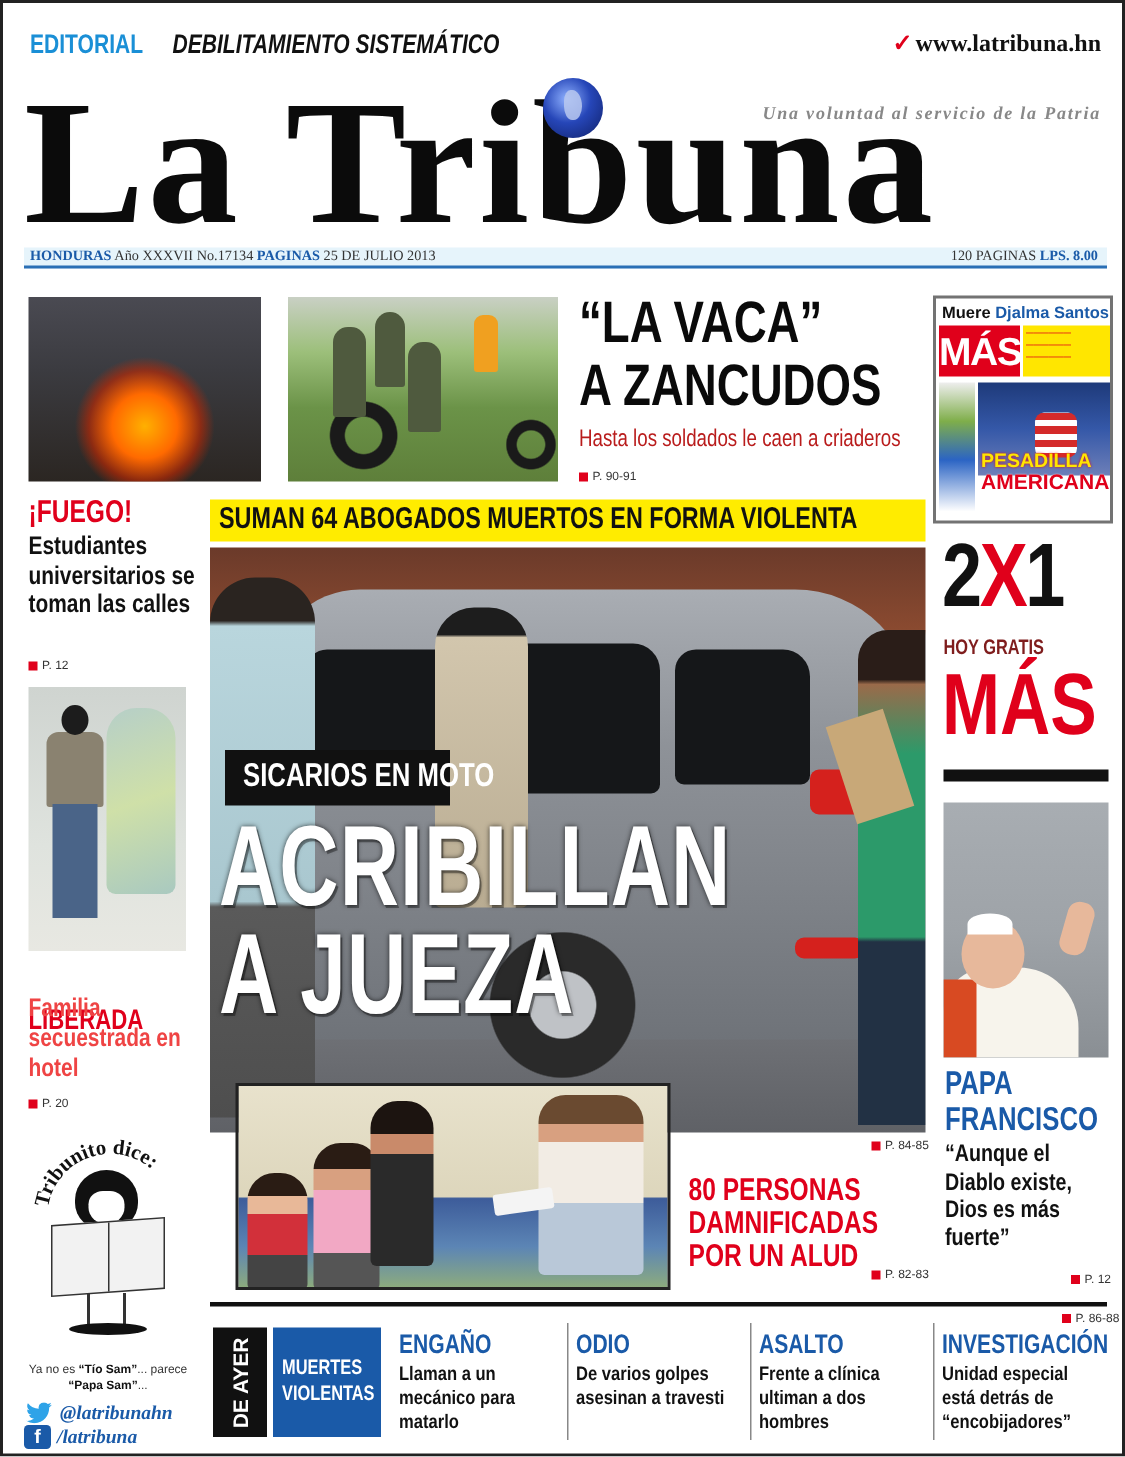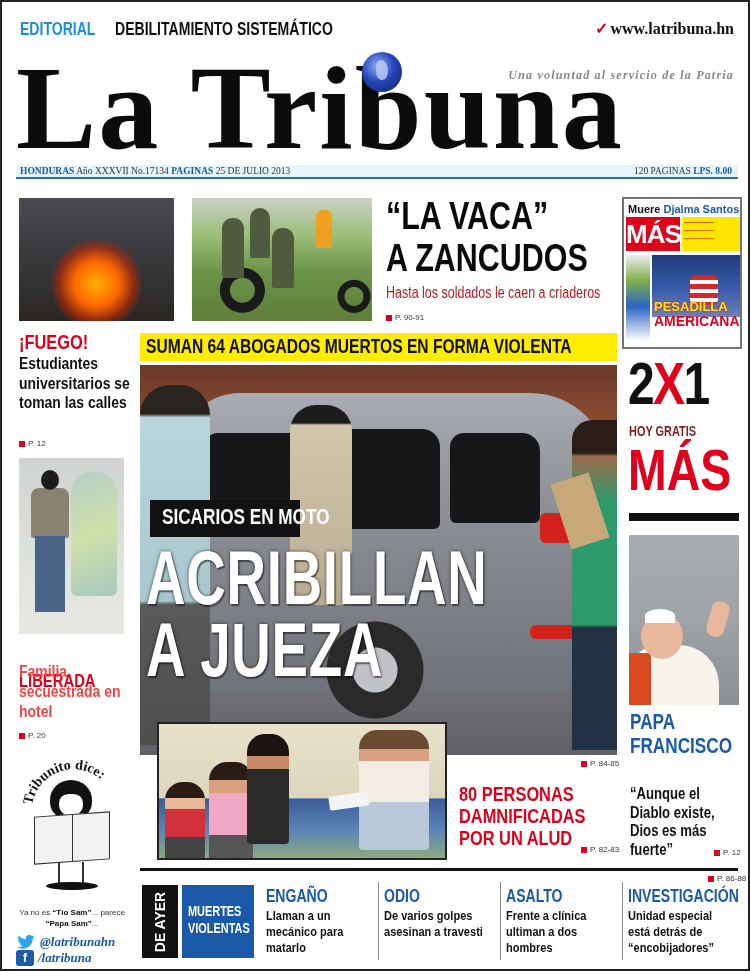--- a/index.html
+++ b/index.html
@@ -4,21 +4,21 @@
 <style>
   * { box-sizing: border-box; margin: 0; padding: 0; }
   html, body { width: 750px; height: 971px; background: #fff; overflow: hidden; }
   body { font-family: "Liberation Sans", sans-serif; color: #111; position: relative; }
   .page { position: absolute; left: 0; top: 0; width: 750px; height: 971px; border: 2px solid #222; background: #fff; }
   .abs { position: absolute; }
   .narrow { display: inline-block; transform: scaleX(0.78); transform-origin: left center; white-space: nowrap; }
 
   
   .editorial-label { left: 18px; top: 17px; color: #1a8fd6; font-size: 18px; font-weight: bold; }
-  .editorial-title { left: 113px; top: 17px; color: #111; font-size: 18px; font-weight: bold; }
+  .editorial-title { left: 113px; top: 17px; color: #111; font-size: 18px; font-weight: bold; font-style: italic; }
   .site-url { right: 14px; top: 17px; font-family: "Liberation Serif", serif; font-weight: bold; font-size: 16px; color: #111; }
   .site-url .check { color: #e0001b; margin-right: 2px; }
 
   
   .masthead { left: 14px; top: 48px; font-family: "Liberation Serif", serif; font-weight: bold; font-size: 118px; letter-spacing: 2px; line-height: 1; color: #0b0b0b; transform: scaleX(1.02); transform-origin: left top; }
   .globe { left: 360px; top: 50px; width: 40px; height: 40px; border-radius: 50%; background: radial-gradient(circle at 40% 35%, #8fb1ff 0%, #2646b8 45%, #0f1f66 100%); }
   .globe::after { content: ""; position: absolute; left: 14px; top: 8px; width: 12px; height: 20px; border-radius: 40% 60% 50% 50%; background: #b8c8ee; opacity: .85; }
   .tagline { right: 14px; top: 66px; font-family: "Liberation Serif", serif; font-style: italic; font-weight: bold; font-size: 12px; color: #888; letter-spacing: 1.2px; }
 
   
@@ -121,21 +121,21 @@
   .hoy-gratis { left: 627px; top: 421px; font-size: 14px; font-weight: bold; color: #7f1d1d; }
   .mas-big { left: 626px; top: 435px; font-size: 58px; line-height: 66px; font-weight: bold; color: #e0001b; }
   .black-rule { left: 627px; top: 511px; width: 110px; height: 8px; background: #111; }
   .photo-pope { left: 627px; top: 533px; width: 110px; height: 170px; background: linear-gradient(180deg,#a8adb2 0%,#9ea3a8 50%,#8a8f94 100%); overflow: hidden; }
   .pope-robe { position: absolute; left: 0; top: 110px; width: 90px; height: 60px; background: #f7f4ec; border-radius: 30px 40px 0 0; }
   .pope-head { position: absolute; left: 12px; top: 78px; width: 42px; height: 46px; border-radius: 50%; background: #e7b89b; }
   .pope-cap { position: absolute; left: 16px; top: 74px; width: 30px; height: 14px; border-radius: 50% 50% 0 0; background: #fff; }
   .pope-hand { position: absolute; left: 80px; top: 66px; width: 18px; height: 36px; background: #e7b89b; border-radius: 8px; transform: rotate(16deg); }
   .pope-stole { position: absolute; left: 0; top: 118px; width: 22px; height: 52px; background: #d84a22; }
   .papa-kicker { left: 628px; top: 708px; font-size: 22px; line-height: 24px; font-weight: bold; color: #1a5aa8; }
-  .papa-body { left: 628px; top: 759px; font-size: 16px; line-height: 18.5px; font-weight: bold; color: #111; margin-top: 24px; }
+  .papa-body { left: 628px; top: 759px; font-size: 16px; line-height: 18.5px; font-weight: bold; color: #111; }
   .pageref-papa { left: 712px; top: 846px; }
 
   
   .bottom-rule { left: 138px; top: 866px; width: 598px; height: 3px; background: #111; }
   .pageref-bottom { left: 706px; top: 872px; }
   .de-ayer { left: 140px; top: 883px; width: 36px; height: 73px; background: #111; }
   .de-ayer-text { position: absolute; left: 50%; top: 50%; transform: translate(-50%,-50%) rotate(-90deg); color: #fff; font-size: 14px; font-weight: bold; white-space: nowrap; }
   .muertes { left: 180px; top: 883px; width: 72px; height: 73px; background: #1a5aa8; color: #fff; font-size: 14px; line-height: 17px; font-weight: bold; padding: 18px 4px 0 6px; }
   .brief { top: 884px; width: 118px; }
   .brief .kick { font-size: 18px; font-weight: bold; color: #1a5aa8; line-height: 20px; white-space: nowrap; }

